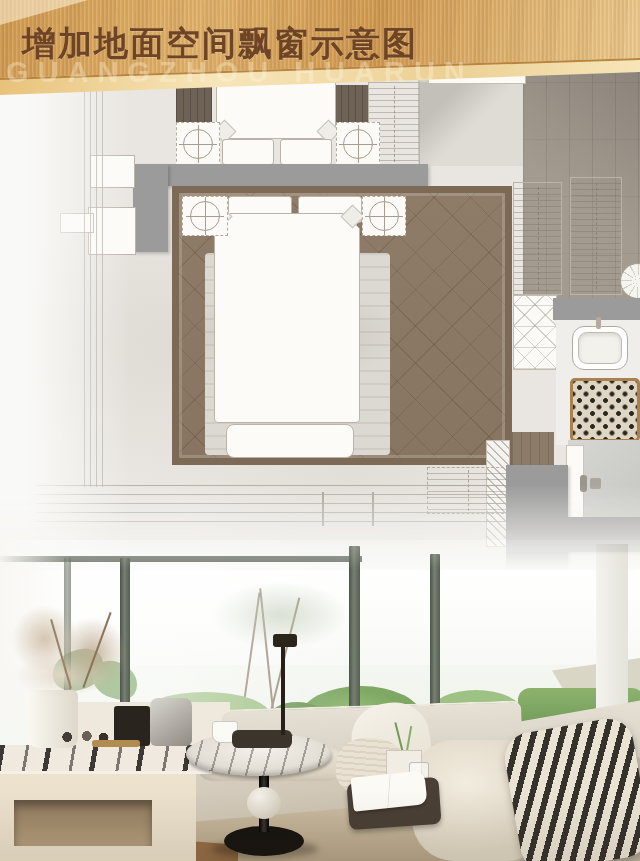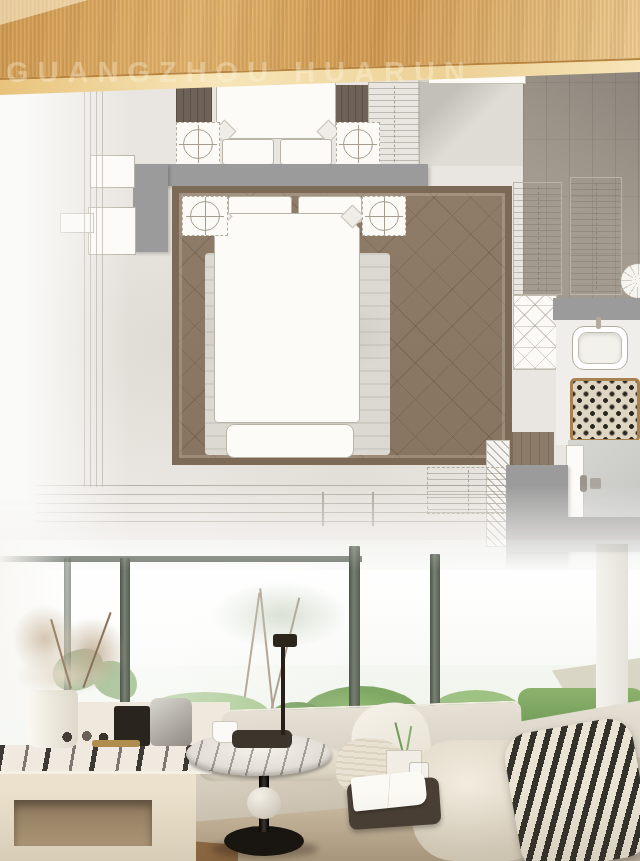--- a/index.html
+++ b/index.html
@@ -255,15 +255,16 @@
 
     <div class="fade-left a" style="left:0;top:0;width:130px;height:525px;"></div>
   </section>
 
   <header class="banner">
     <div class="band a"></div>
     <div class="band-edge a"></div>
     <div class="ribbon a"></div>
     <div class="corner a"></div>
     <div class="watermark a">GUANGZHOU HUARUN</div>
+    <h1 class="title a">增加地面空间飘窗示意图</h1>
   </header>
 
 </div>
 
 </body></html>

